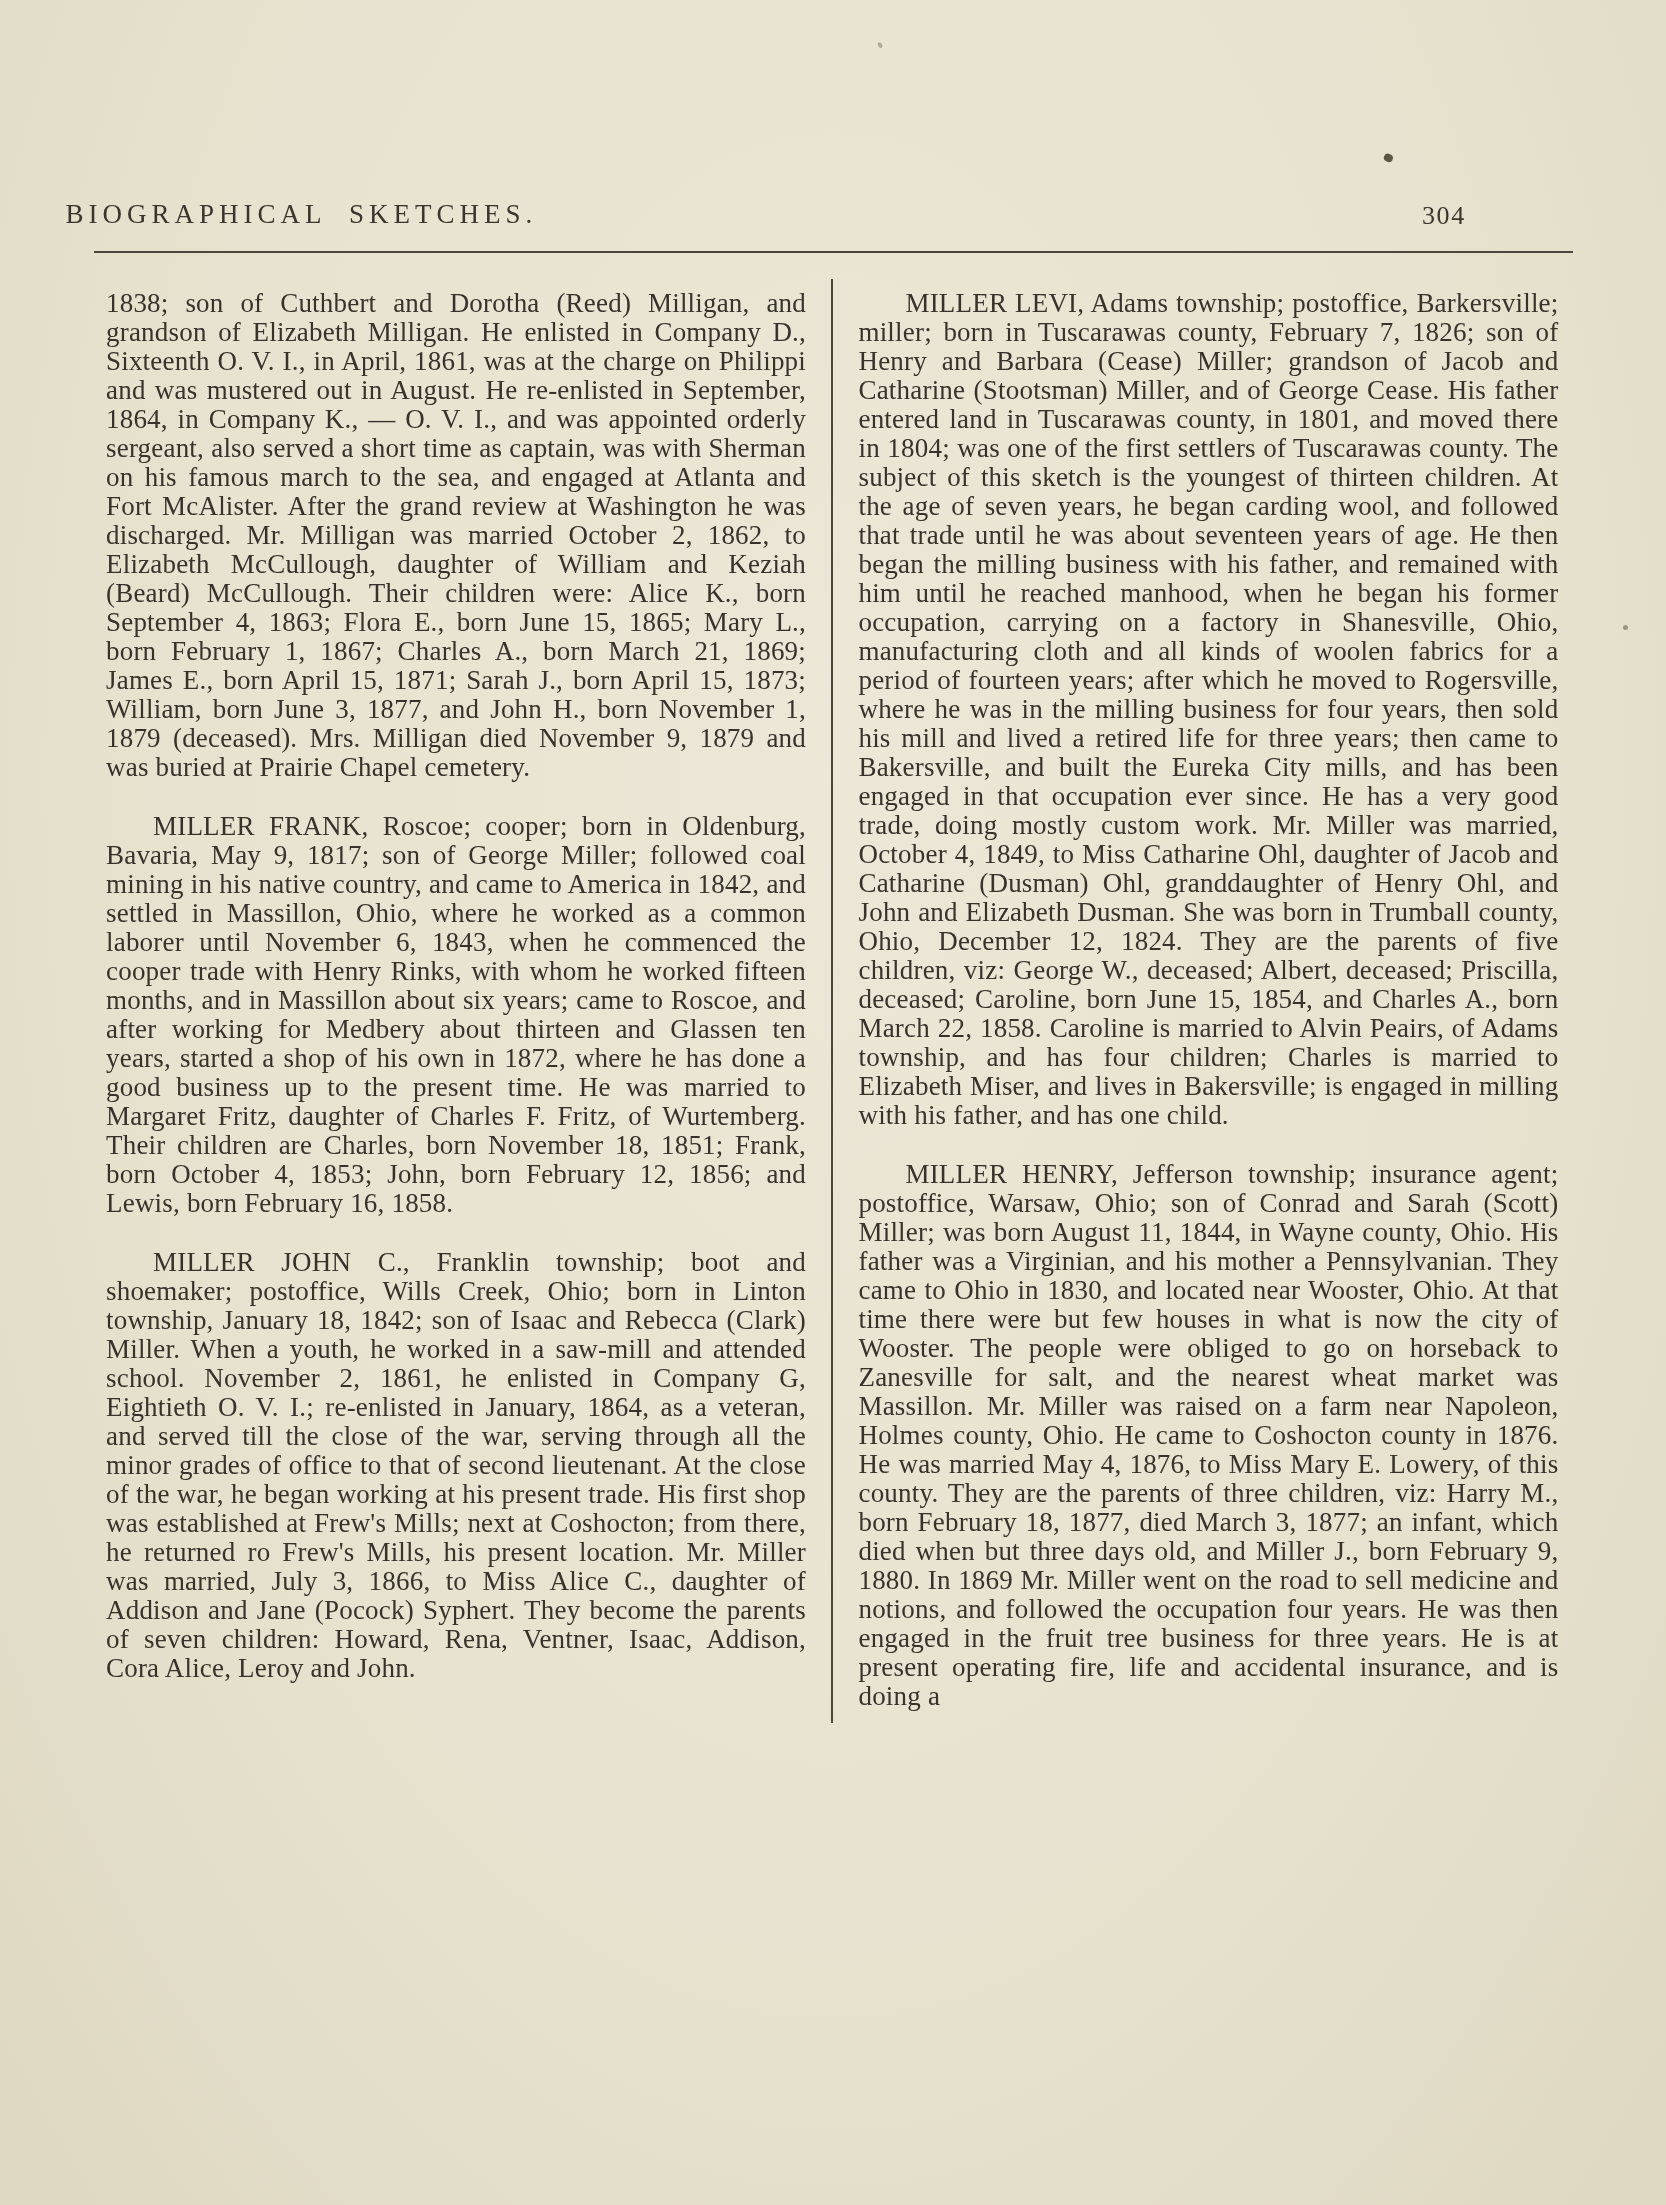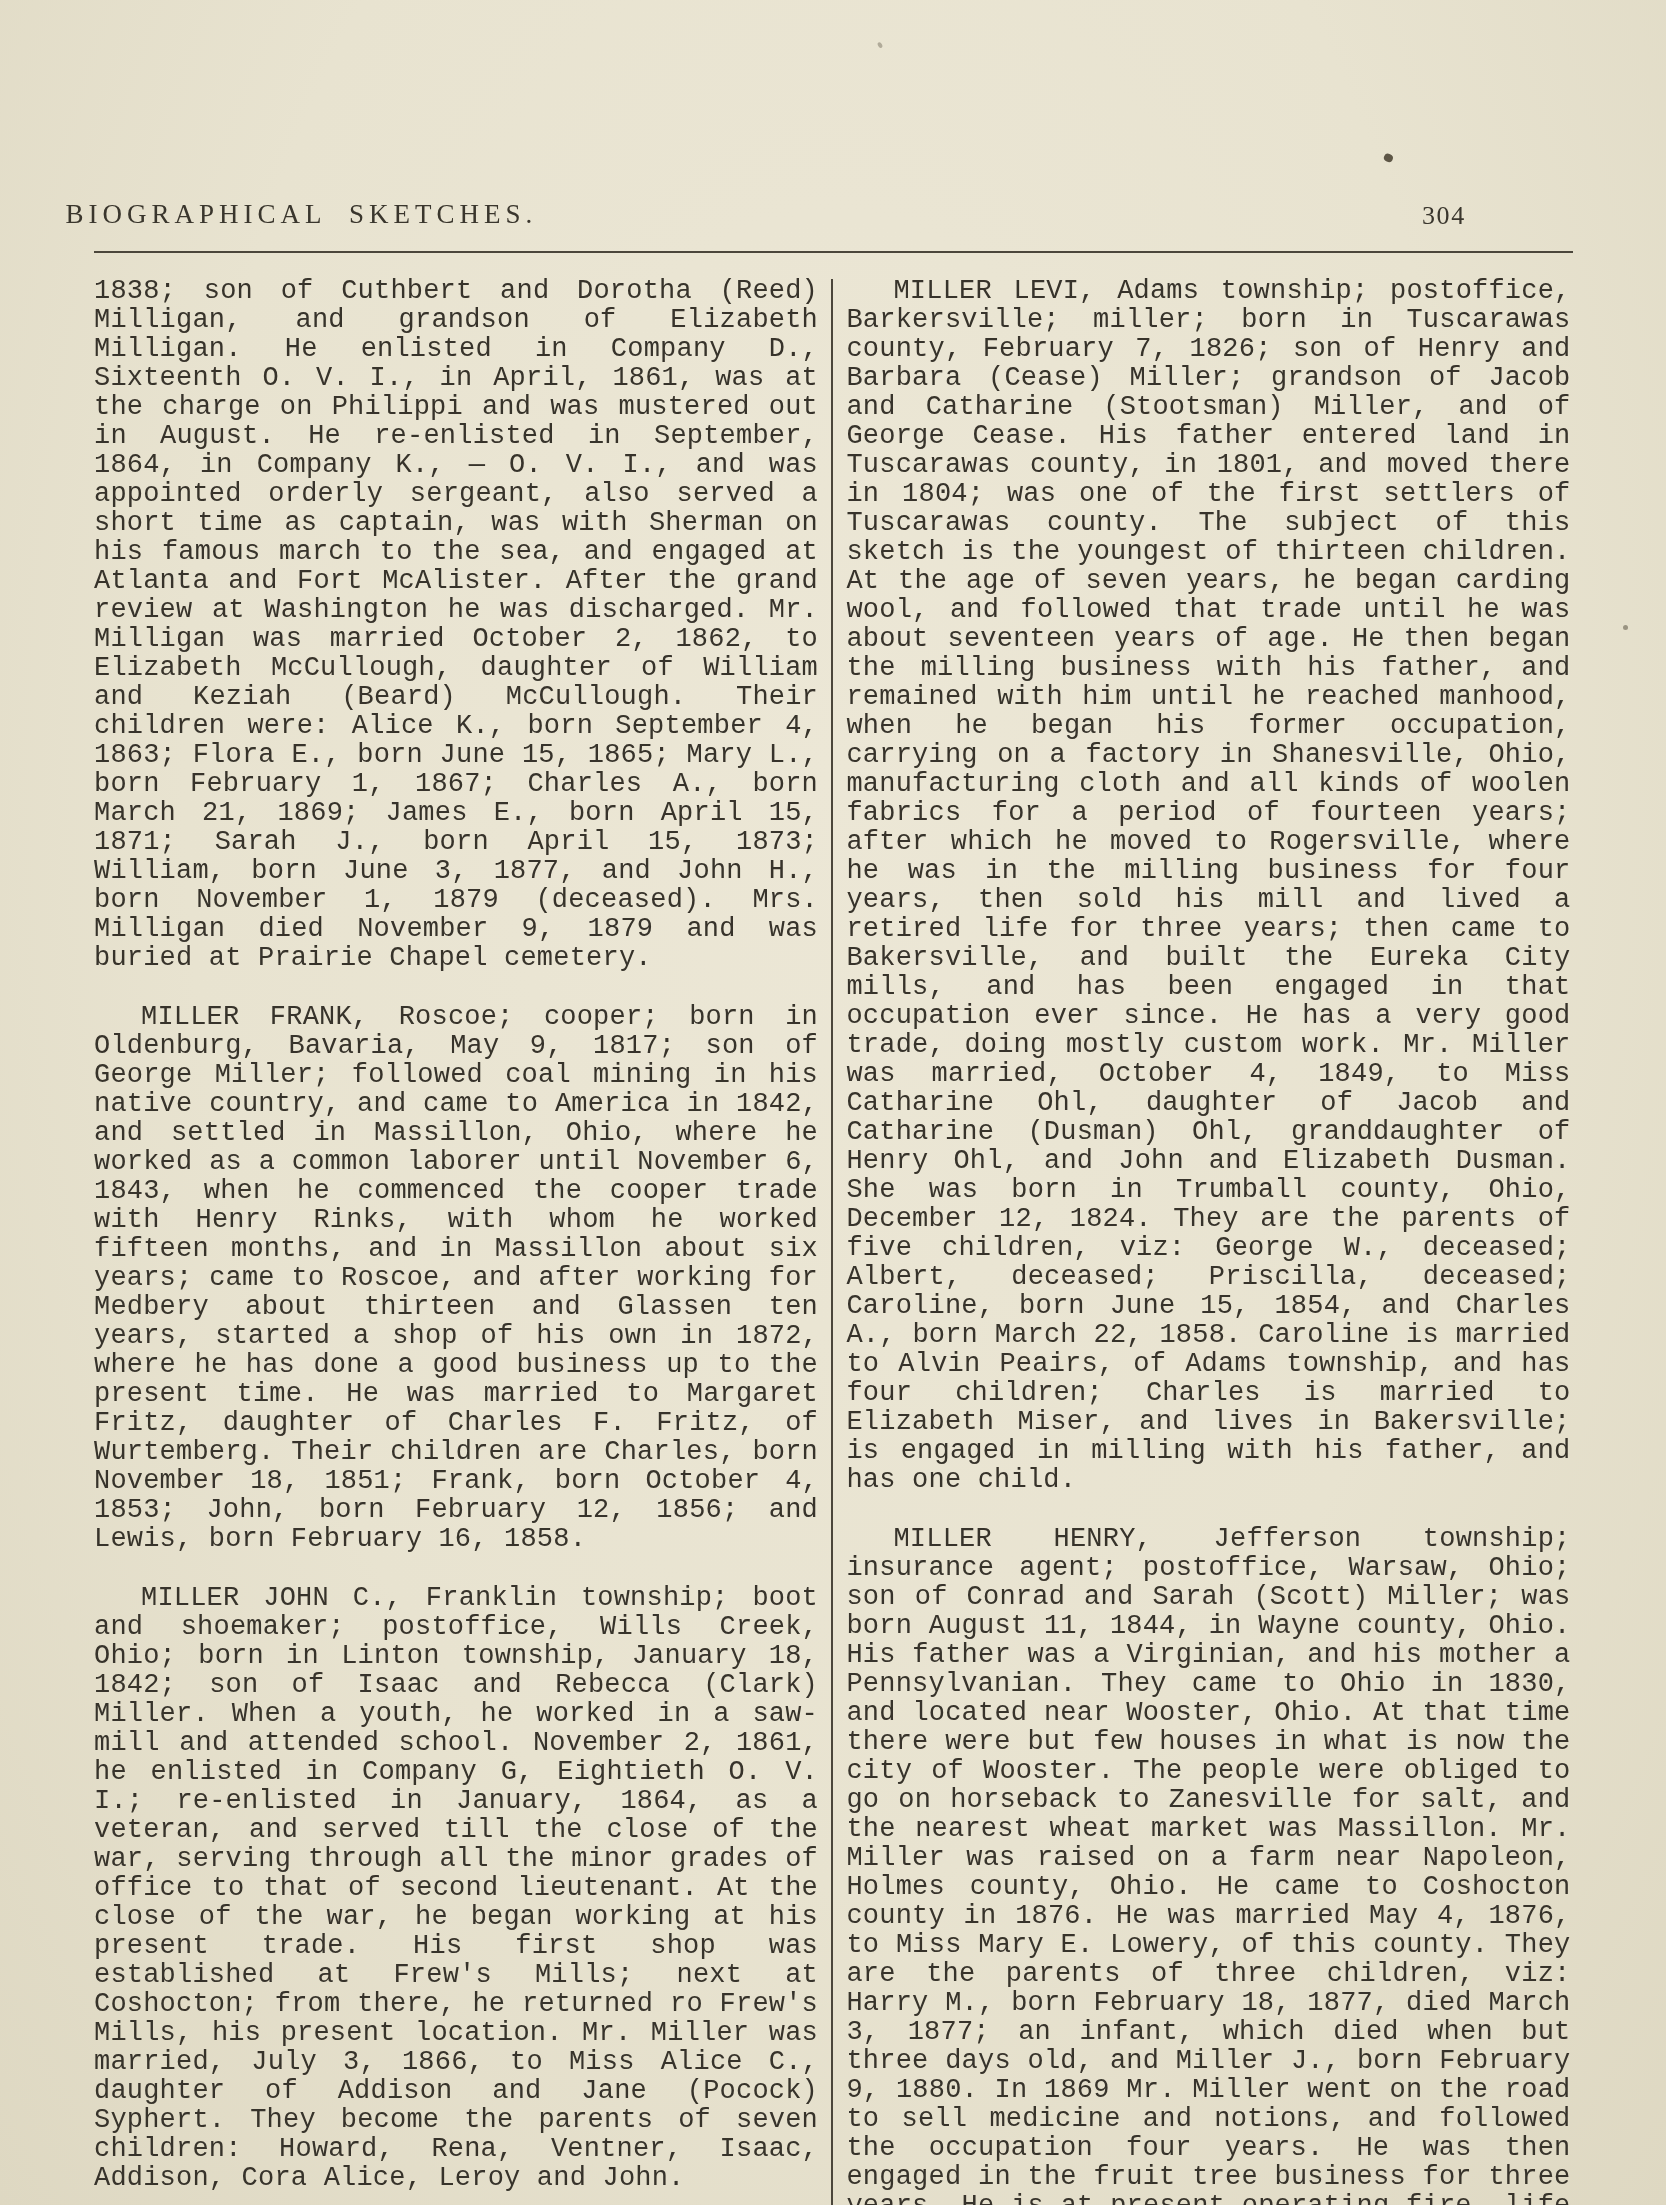--- a/index.html
+++ b/index.html
@@ -58,22 +58,21 @@
     line-height: 29px;
     letter-spacing: 0.2px;
   }
   .column-divider {
     width: 1.7px;
     background: #4b463b;
     margin: 1.7px 13.4px 0 13.4px;
     align-self: stretch;
   }
   .para {
-    margin: 0;
-    font-family: Liberation Mono, monospace;
+    margin: 12px;
   }
   .para + .para {
     margin-top: 30px;
   }
   .para.entry {
     text-indent: 47px;
   }
   .speck {
     position: absolute;
     background: #5d5646;

